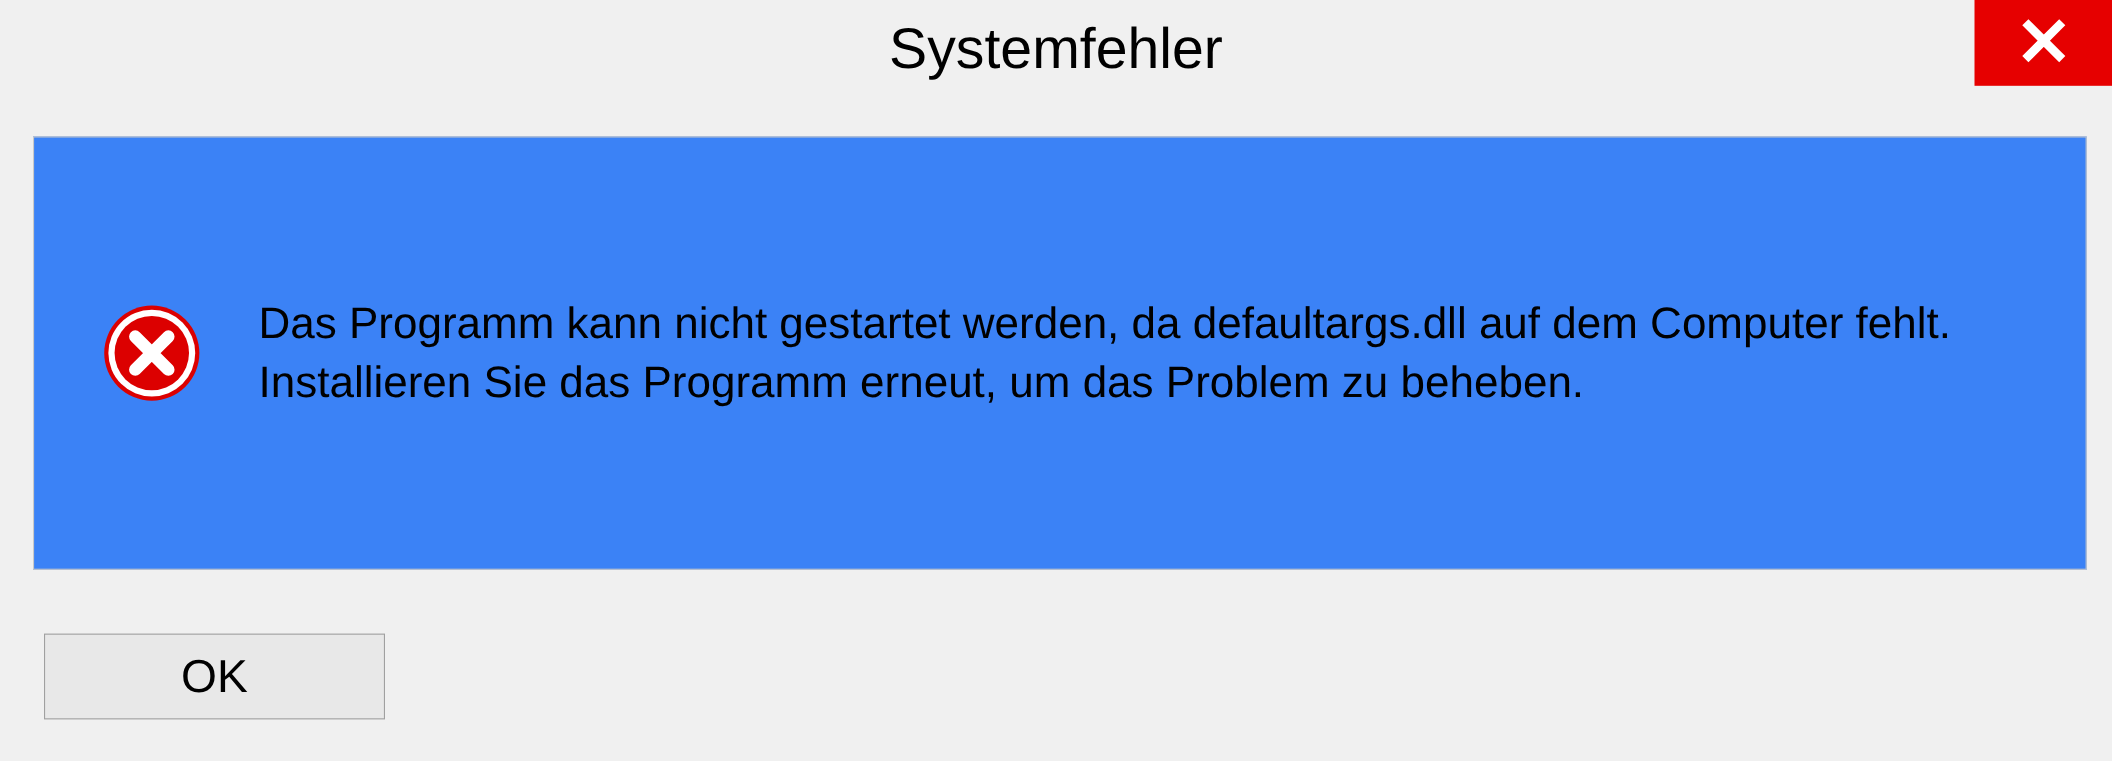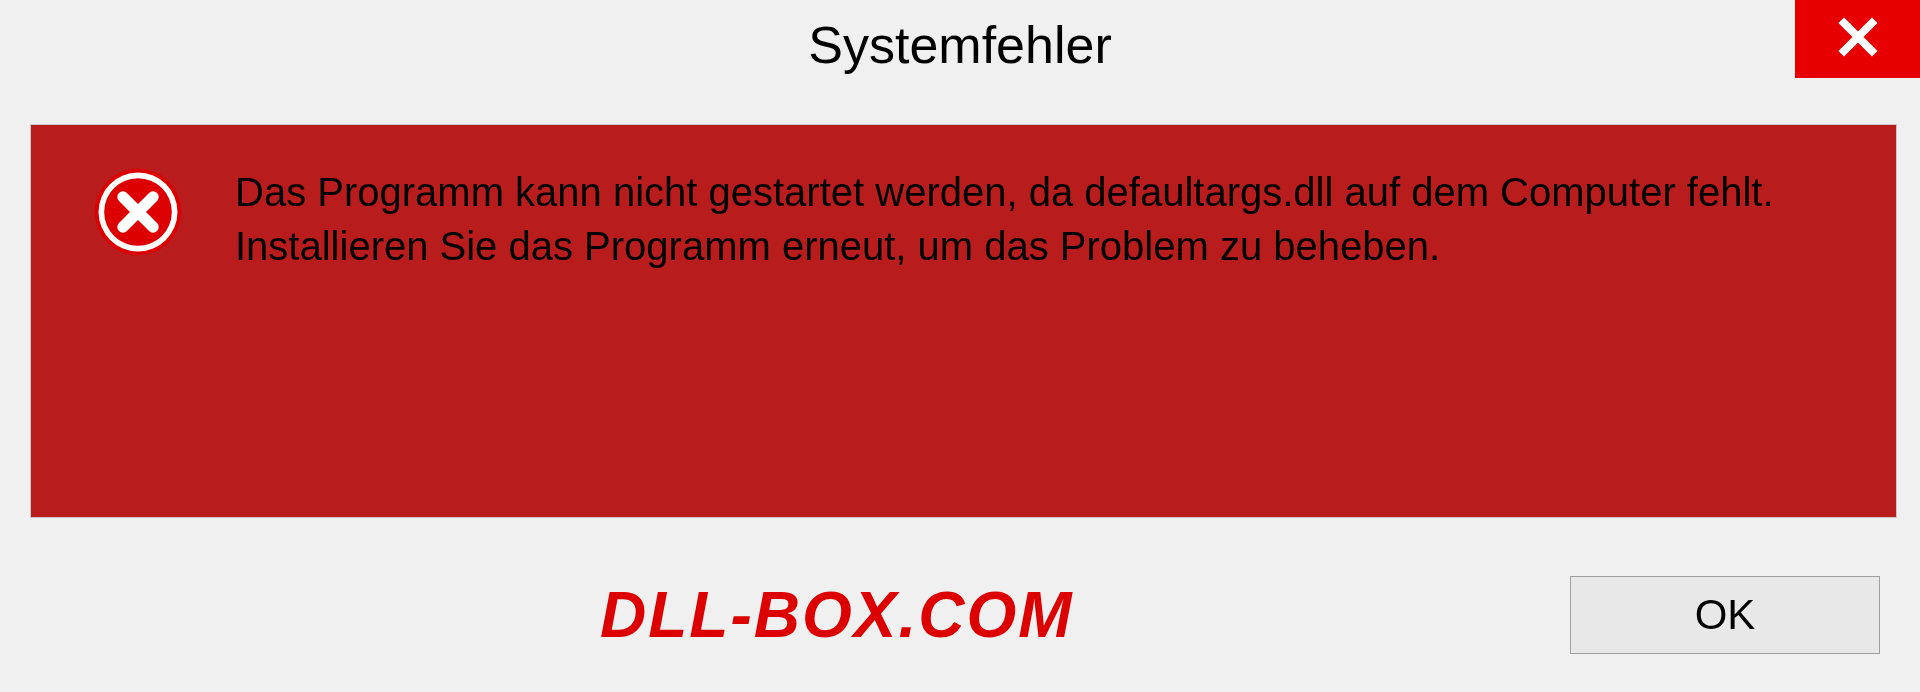--- a/index.html
+++ b/index.html
@@ -47,24 +47,25 @@
       align-items: center;
       justify-content: center;
       cursor: pointer;
     }
     .close-button svg {
       width: 42px;
       height: 42px;
     }
     .content-area {
       margin: 10px 23px 20px 30px;
-      background: #b91c1c;
+      background: #3b82f6;
       border: 1px solid #c8c8c8;
       flex: 1;
       display: flex;
+      align-items: center;
       padding: 40px 60px;
     }
     .error-icon {
       flex-shrink: 0;
       width: 94px;
       height: 94px;
       margin-right: 50px;
     }
     .error-icon svg {
       width: 94px;
@@ -128,19 +129,18 @@
         <circle cx="50" cy="50" r="46" fill="#dc0000"></circle>
         <circle cx="50" cy="50" r="42" fill="#ffffff"></circle>
         <circle cx="50" cy="50" r="36" fill="#dc0000"></circle>
         <path d="M34 34 L66 66 M66 34 L34 66" stroke="#ffffff" stroke-width="12" stroke-linecap="round" fill="none"></path>
       </svg>
     </div>
     <div class="message">Das Programm kann nicht gestartet werden, da defaultargs.dll auf dem Computer fehlt. Installieren Sie das Programm erneut, um das Problem zu beheben.</div>
   </div>
 
   <div class="footer">
-    <div class="watermark">DLL-BOX.COM</div>
     <div class="ok-button">
       <span>OK</span>
     </div>
   </div>
 
 </div>
 
 </body></html>

